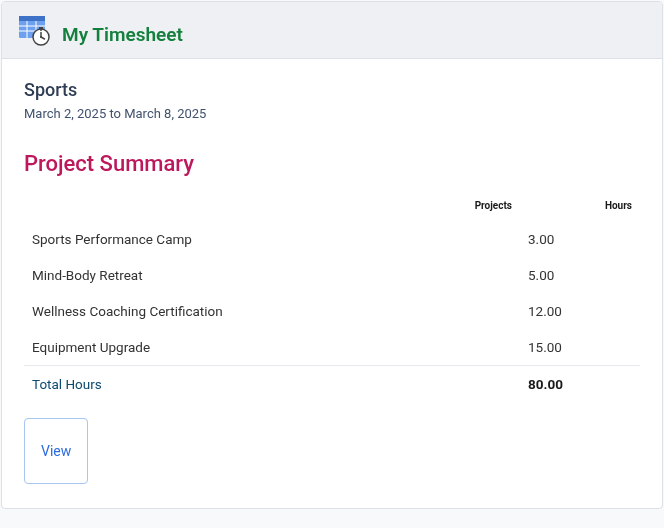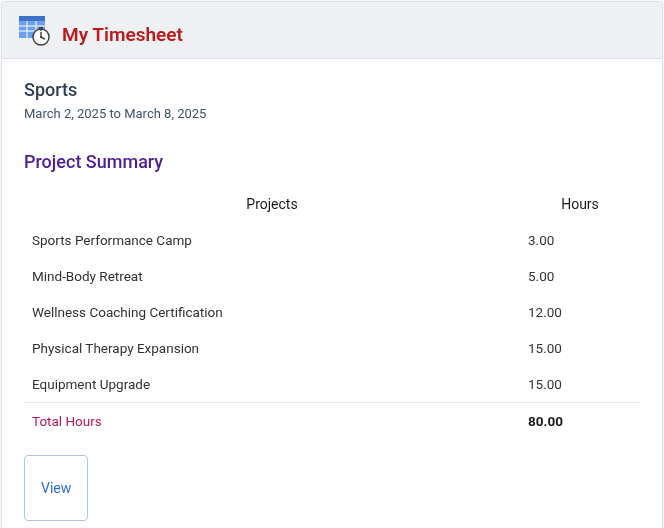--- a/index.html
+++ b/index.html
@@ -35,69 +35,69 @@
       position: relative;
       flex-shrink: 0;
     }
     .header-icon svg {
       width: 32px;
       height: 32px;
     }
     .card-title {
       font-size: 19px;
       font-weight: 600;
-      color: #b91c1c;
+      color: #15803d;
       margin-top: 8px;
     }
     .card-body {
       padding: 20px 22px 24px 22px;
     }
     .section-heading {
       font-size: 18px;
       font-weight: 500;
       color: #2e3c54;
       margin-bottom: 6px;
     }
     .period-text {
       font-size: 13px;
       color: #41526e;
       margin-bottom: 30px;
     }
     .summary-heading {
-      font-size: 18px;
+      font-size: 22px;
       font-weight: 500;
-      color: #4c1d95;
+      color: #be185d;
       margin-bottom: 14px;
     }
     table.summary {
       width: 100%;
       border-collapse: collapse;
     }
     table.summary th {
-      text-align: center;
-      font-size: 14px;
-      font-weight: 400;
+      text-align: right;
+      font-size: 10px;
+      font-weight: 700;
       color: #1a1a1a;
       padding: 10px 8px;
     }
     table.summary th.hours-col {
       width: 120px;
     }
     table.summary td {
       font-size: 13.5px;
       color: #333;
       padding: 10px 8px;
       border-top: none;
     }
     table.summary tr.total-row td {
       border-top: 1px solid #e4e7ec;
     }
     table.summary tr.total-row td.label {
       font-weight: 400;
-      color: #be185d;
+      color: #0c4a6e;
     }
     table.summary tr.total-row td.value {
       font-weight: 700;
       color: #1a1a1a;
     }
     .actions {
       margin-top: 16px;
     }
     .btn-view {
       display: inline-block;
@@ -157,24 +157,20 @@
         </tr>
         <tr>
           <td>Mind-Body Retreat</td>
           <td>5.00</td>
         </tr>
         <tr>
           <td>Wellness Coaching Certification</td>
           <td>12.00</td>
         </tr>
         <tr>
-          <td>Physical Therapy Expansion</td>
-          <td>15.00</td>
-        </tr>
-        <tr>
           <td>Equipment Upgrade</td>
           <td>15.00</td>
         </tr>
         <tr class="total-row">
           <td class="label">Total Hours</td>
           <td class="value">80.00</td>
         </tr>
       </tbody>
     </table>
 

